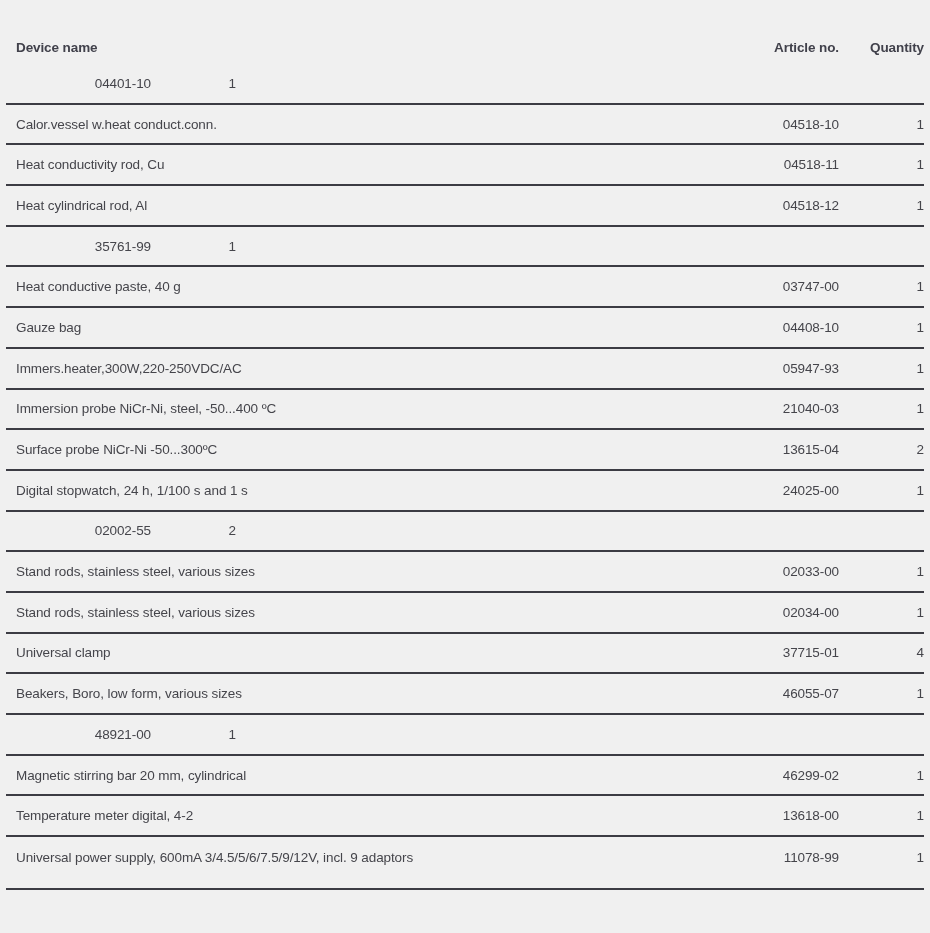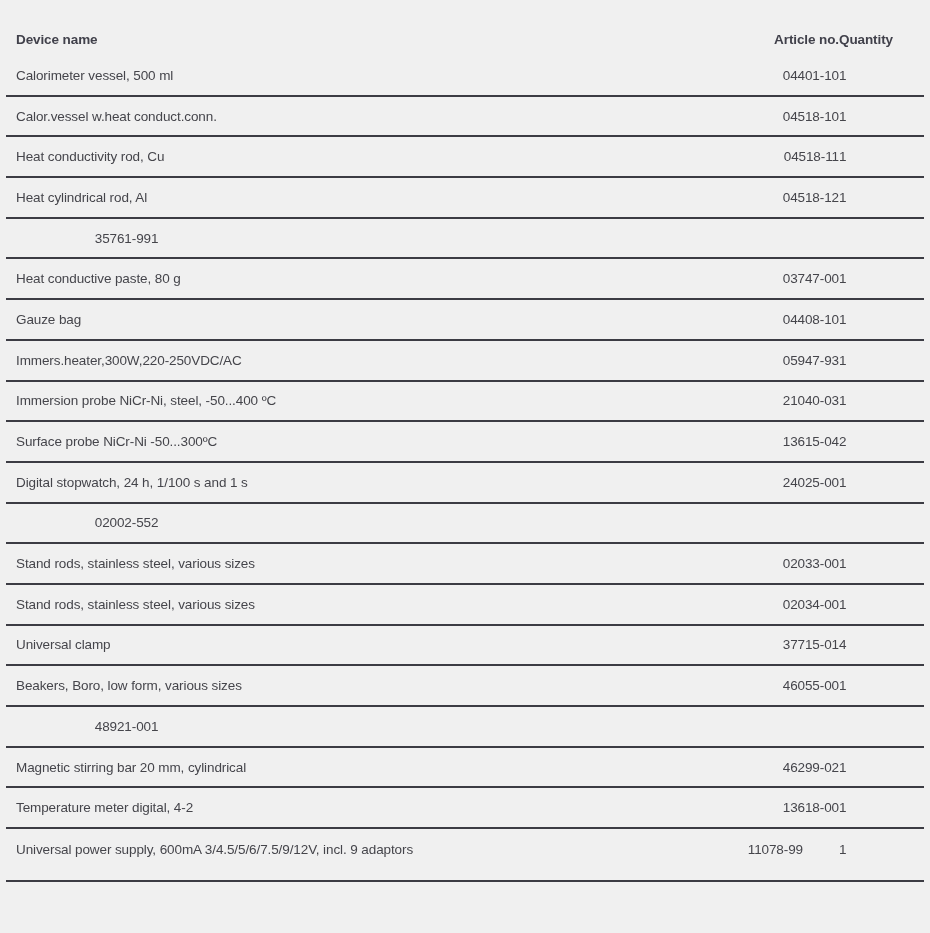--- a/index.html
+++ b/index.html
@@ -3,21 +3,21 @@
 <meta charset="utf-8">
 <style>
   * { box-sizing: border-box; margin: 0; padding: 0; }
   html, body {
     width: 930px;
     background: #f0f0f0;
     font-family: "Liberation Sans", sans-serif;
   }
   body { height: 933px; overflow: hidden; }
   .equipment-table {
-    margin: 0 6px;
+    margin: 8px 6px;
     padding-top: 22px;
     color: #45454b;
   }
   .thead {
     display: flex;
     align-items: center;
     height: 34px;
   }
   .thead .cell {
     font-weight: 700;
@@ -26,43 +26,42 @@
     letter-spacing: -0.1px;
   }
   .row {
     display: flex;
     align-items: center;
     height: 40.7px;
     border-bottom: 2px solid #3c3c44;
     font-size: 13.5px;
     letter-spacing: -0.1px;
   }
-  .row:last-child { border-bottom: none; gap: 36px; }
+  .row:last-child { border-bottom: none; }
   .cell-name  { flex: 1 1 auto; padding-left: 10px; }
   .cell-article { width: 145px; flex: 0 0 145px; text-align: right; }
-  .cell-qty  { width: 85px; flex: 0 0 85px; text-align: left; }
+  .cell-qty  { width: 85px; flex: 0 0 85px; text-align: right; }
   .table-end {
     height: 12px;
     border-bottom: 2px solid #3c3c44;
   }
 </style>
 </head>
 <body>
 
 <div class="equipment-table">
 
   <div class="thead">
     <div class="cell cell-name">Device name</div>
     <div class="cell cell-article">Article no.</div>
     <div class="cell cell-qty">Quantity</div>
   </div>
 
   <div id="tbody">
   <div class="row">
-    <div class="cell-name">Calorimeter vessel, 500 ml</div>
     <div class="cell-article">04401-10</div>
     <div class="cell-qty">1</div>
   </div>
 
   <div class="row">
     <div class="cell-name">Calor.vessel w.heat conduct.conn.</div>
     <div class="cell-article">04518-10</div>
     <div class="cell-qty">1</div>
   </div>
 
@@ -77,21 +76,21 @@
     <div class="cell-article">04518-12</div>
     <div class="cell-qty">1</div>
   </div>
 
   <div class="row">
     <div class="cell-article">35761-99</div>
     <div class="cell-qty">1</div>
   </div>
 
   <div class="row">
-    <div class="cell-name">Heat conductive paste, 80 g</div>
+    <div class="cell-name">Heat conductive paste, 40 g</div>
     <div class="cell-article">03747-00</div>
     <div class="cell-qty">1</div>
   </div>
 
   <div class="row">
     <div class="cell-name">Gauze bag</div>
     <div class="cell-article">04408-10</div>
     <div class="cell-qty">1</div>
   </div>
 
@@ -138,21 +137,21 @@
 
   <div class="row">
     <div class="cell-name">Universal clamp</div>
     <div class="cell-article">37715-01</div>
     <div class="cell-qty">4</div>
   </div>
 
 
   <div class="row">
     <div class="cell-name">Beakers, Boro, low form, various sizes</div>
-    <div class="cell-article">46055-00</div>
+    <div class="cell-article">46055-07</div>
     <div class="cell-qty">1</div>
   </div>
 
   <div class="row">
     <div class="cell-article">48921-00</div>
     <div class="cell-qty">1</div>
   </div>
 
   <div class="row">
     <div class="cell-name">Magnetic stirring bar 20 mm, cylindrical</div>

